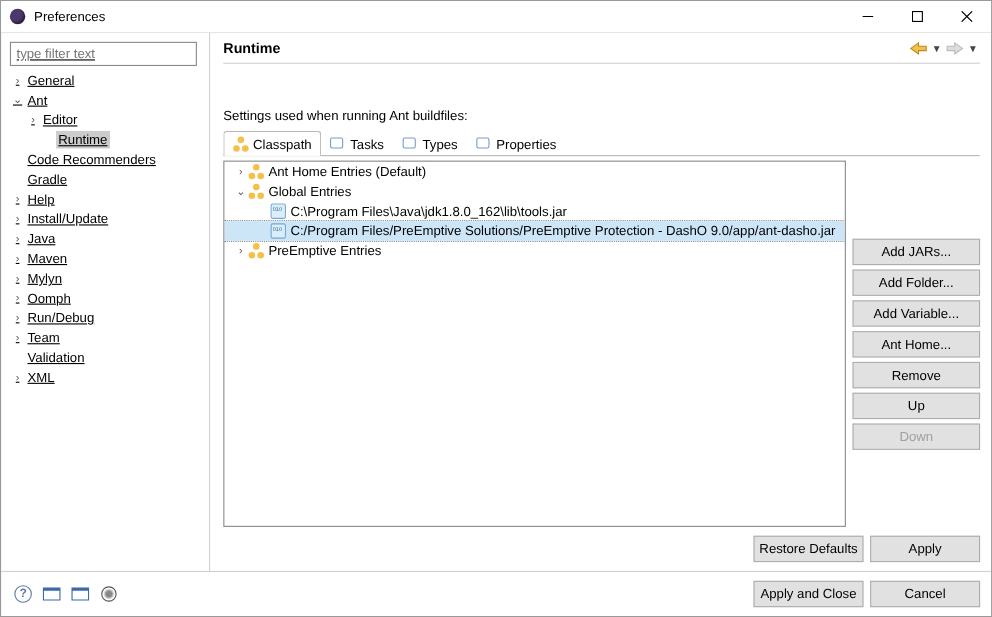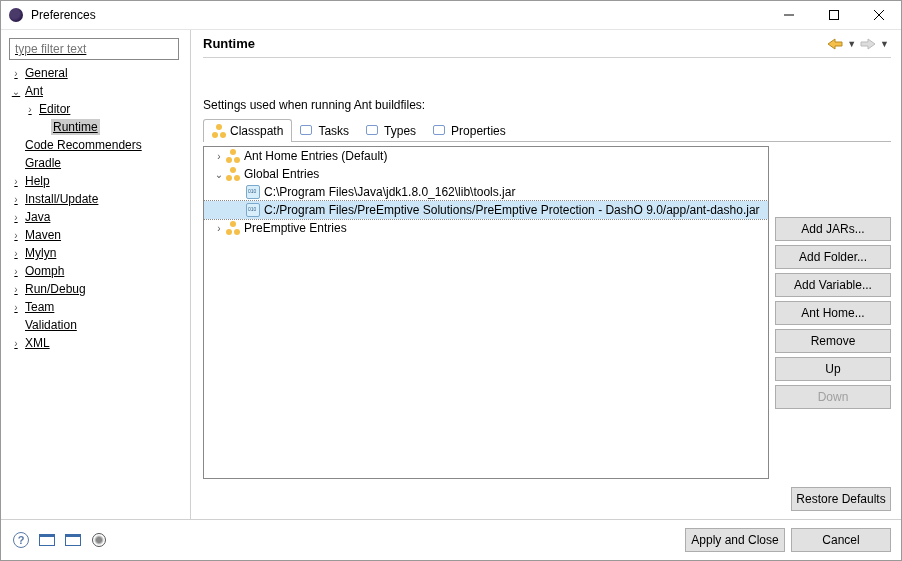--- a/index.html
+++ b/index.html
@@ -256,20 +256,21 @@
         <div class="btn">Add Variable...</div>
         <div class="btn">Ant Home...</div>
         <div class="btn">Remove</div>
         <div class="btn">Up</div>
         <div class="btn disabled">Down</div>
       </div>
     </div>
 
     <div class="apply-row">
       <div class="btn">Restore Defaults</div>
+      <div class="btn">Apply</div>
     </div>
   </div>
 </div>
 
 <div class="footer">
   <span class="icon-btn">
       <span class="help-icon">?</span>
     </span>
   <span class="icon-btn">
       <span class="import-icon"></span>

